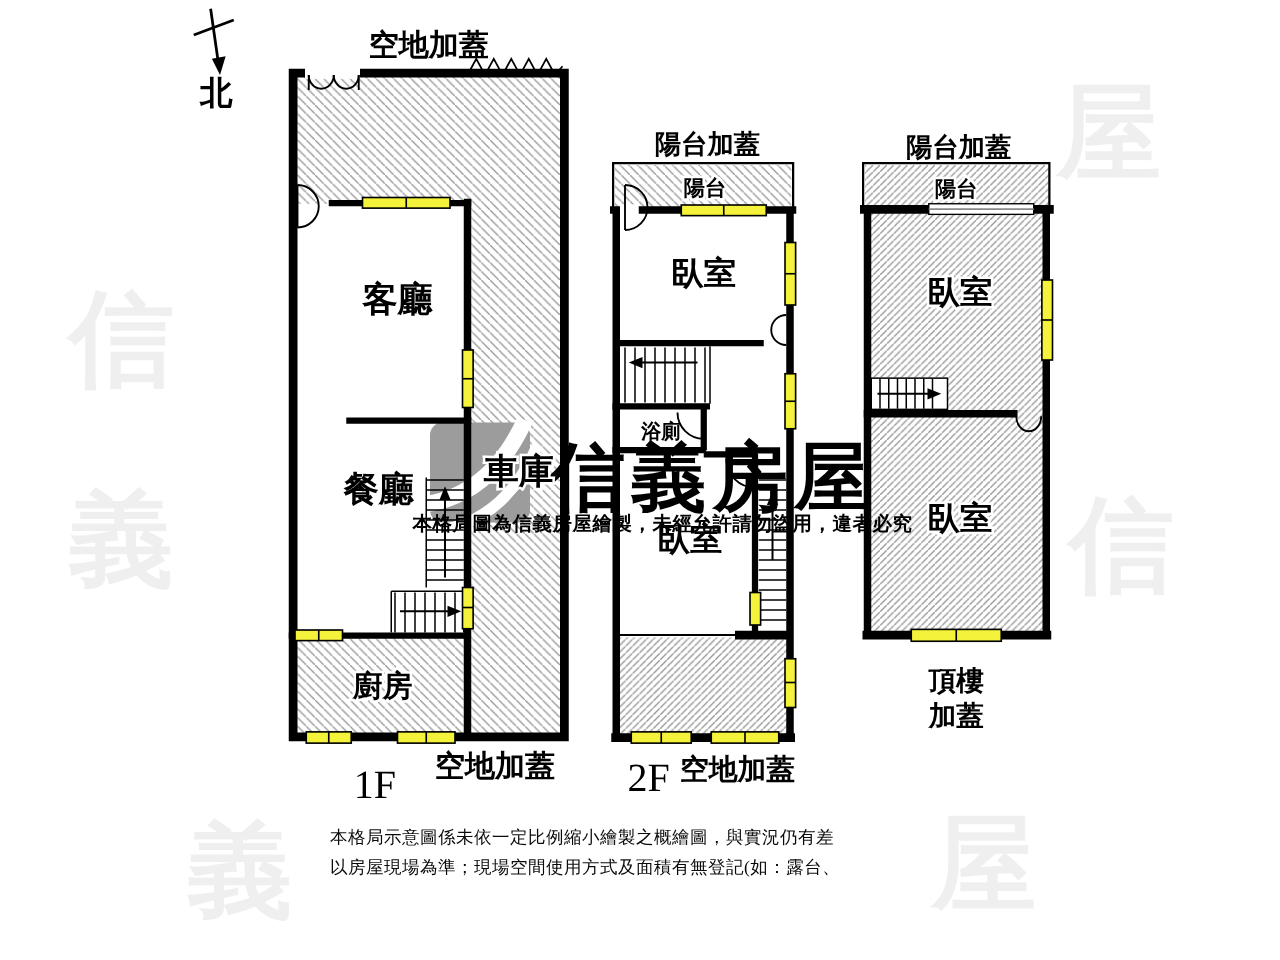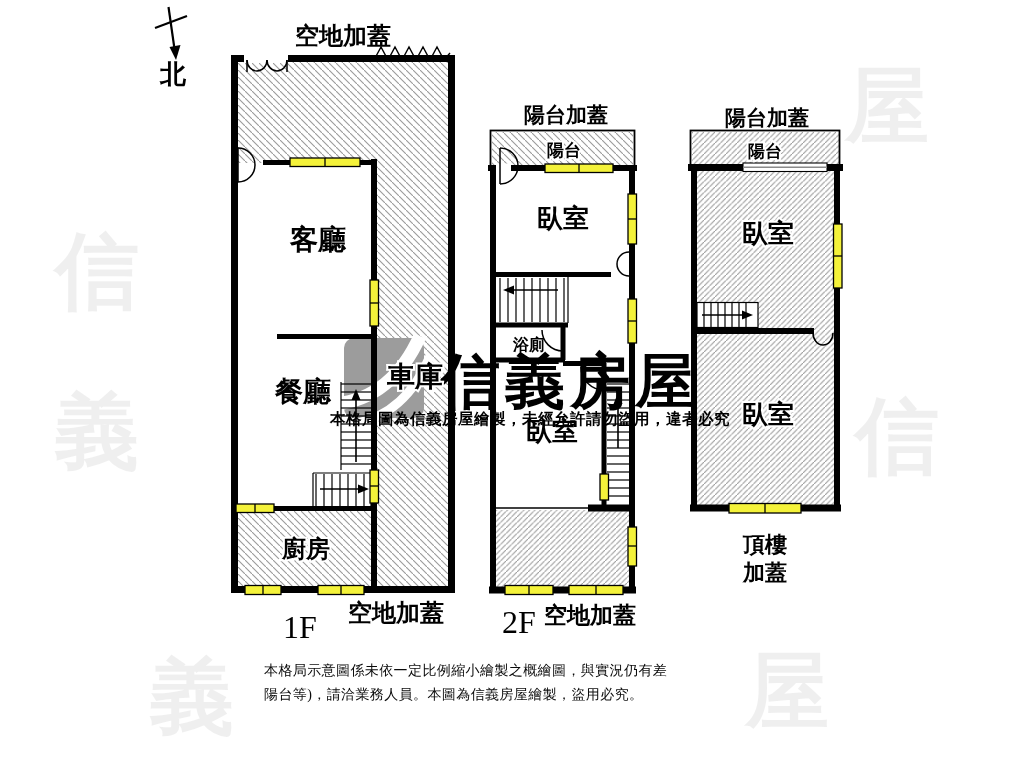--- a/index.html
+++ b/index.html
@@ -279,15 +279,15 @@
     <text x="765" y="157" font-size="17" text-anchor="middle" class="cjk halo">陽台</text>
     <text x="768" y="242" font-size="26" text-anchor="middle" class="cjk halo">臥室</text>
     <text x="768" y="423" font-size="26" text-anchor="middle" class="cjk halo">臥室</text>
     <text x="765" y="552" font-size="22" text-anchor="middle" class="cjk">頂樓</text>
     <text x="765" y="580" font-size="22" text-anchor="middle" class="cjk">加蓋</text>
   </g>
 </svg>
 
   <div id="disclaimer">
     <div>本格局示意圖係未依一定比例縮小繪製之概繪圖，與實況仍有差</div>
-    <div>陽台等)，請洽業務人員。本圖為信義房屋繪製，盜用必究。</div>
+    <div>以房屋現場為準；現場空間使用方式及面積有無登記(如：露台、</div>
   </div>
 </div>
 
 </body></html>

